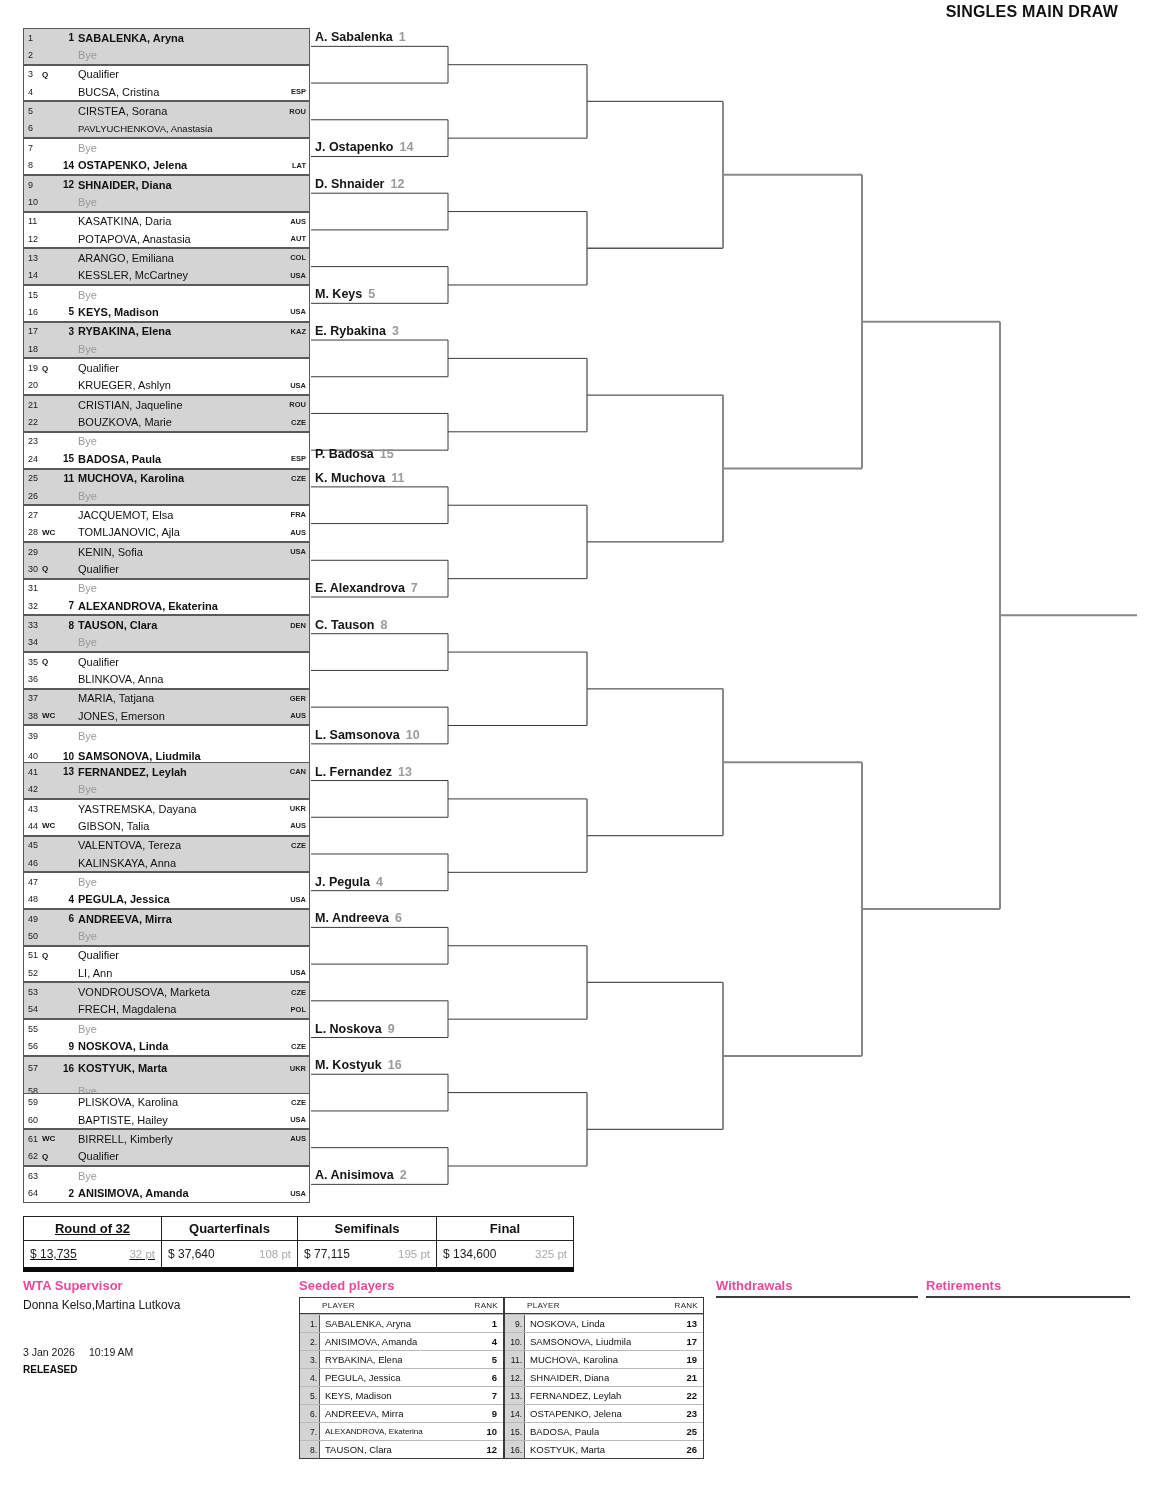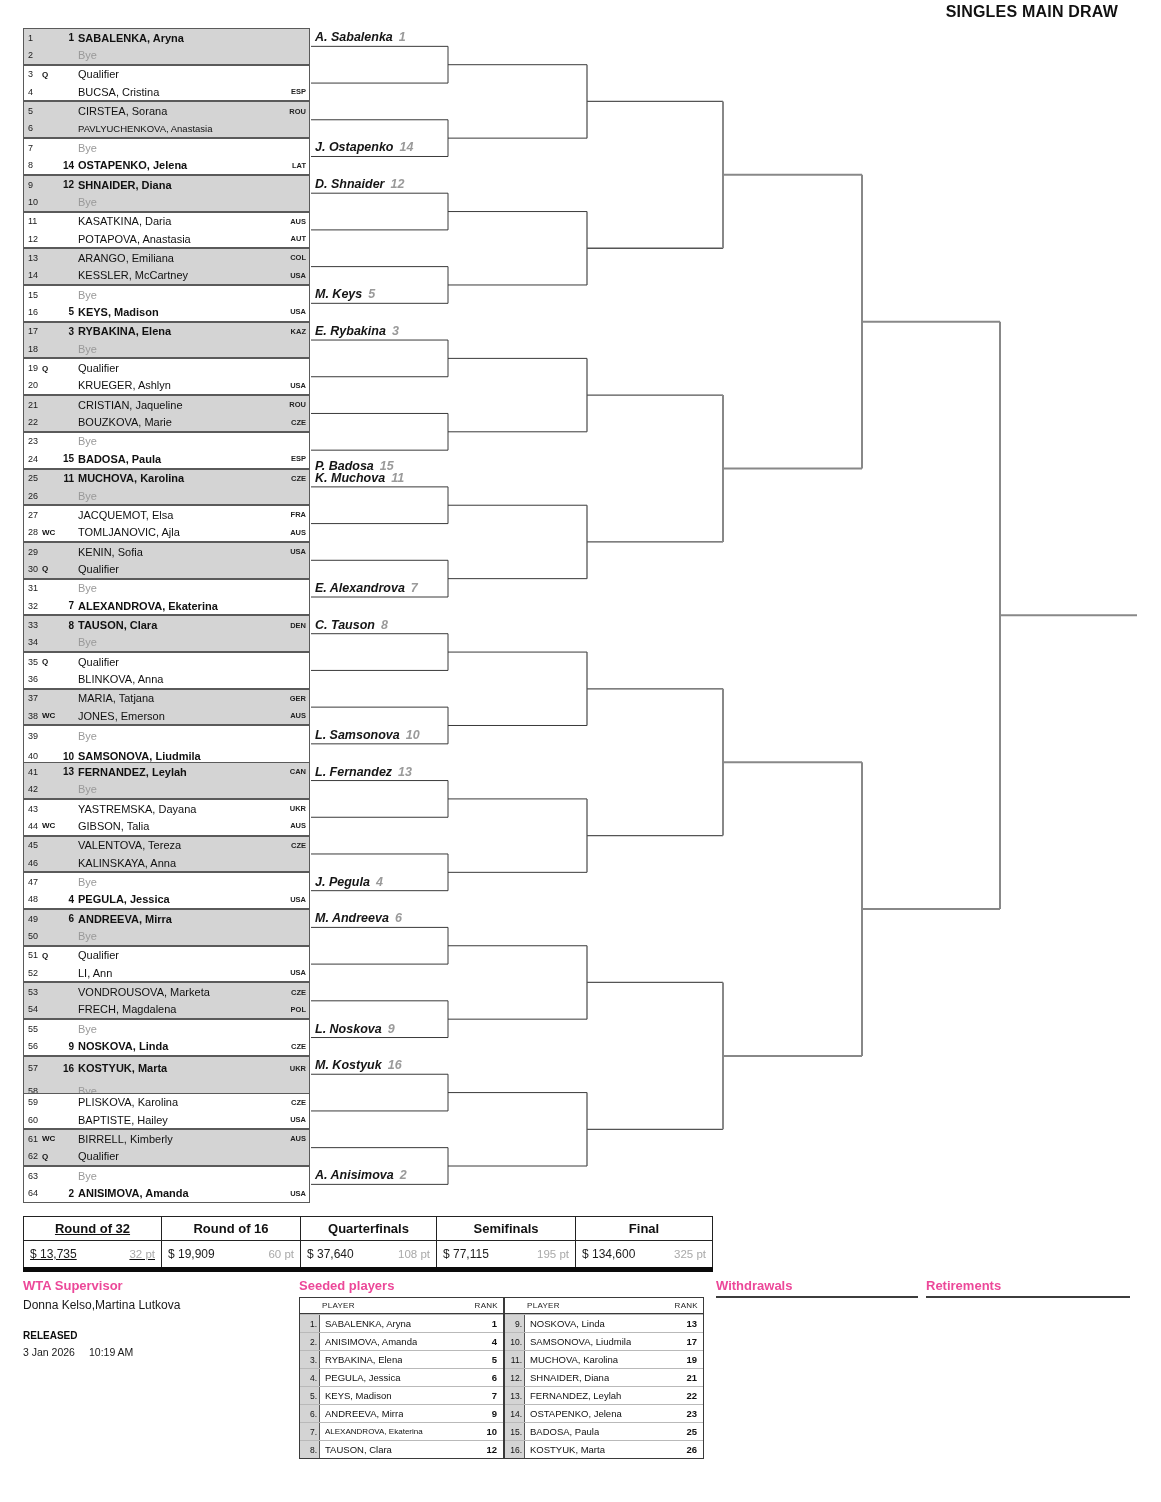--- a/index.html
+++ b/index.html
@@ -13,21 +13,21 @@
   .drow .pos{width:14px;padding-left:4px;font-size:9px;color:#1a1a1a;flex:none;}
   .drow .entry{width:20px;font-size:8px;font-weight:bold;color:#111;flex:none;}
   .drow .seed{width:12px;text-align:right;font-size:10px;font-weight:bold;flex:none;}
   .drow .nm{flex:1;padding-left:4px;font-size:11px;white-space:nowrap;overflow:hidden;}
   .drow .nm.b{font-weight:bold;}
   .drow .nm.bye{color:var(--bye,#999);}
   .drow .nm.sm{font-size:9.5px;}
   .drow .cc{width:40px;text-align:right;padding-right:3px;font-size:7.5px;font-weight:bold;color:#222;flex:none;}
   
   .r32{position:absolute;left:315px;height:17px;line-height:17px;font-size:12.5px;font-weight:bold;
-       color:#151515;white-space:nowrap;font-style:italic;}
+       color:#151515;white-space:nowrap;}
   .r32 .sd{color:var(--seedgray,#9a9a9a);margin-left:6px;}
   svg.bracket{position:absolute;left:0;top:0;pointer-events:none;}
   
   .ptable{position:absolute;left:23px;top:1216px;display:flex;border-bottom:5px solid #0a0a0a;}
   .pcol{box-sizing:border-box;border-left:1px solid #222;}
   .pcol:last-child{border-right:1px solid #222;}
   .phead{height:23px;line-height:23px;text-align:center;font-size:13px;font-weight:bold;
          border-top:1px solid #222;border-bottom:1px solid #222;}
   .pval{height:26px;display:flex;align-items:center;justify-content:space-between;padding:0 6px;}
   .pval .money{font-size:12px;color:#1c1c1c;}
@@ -668,48 +668,41 @@
           <span class="cc">USA</span>
         </div>
       </div>
     </div>
   <div id="r32Labels">
       <div class="r32" style="top: 29.355px;"><span>A. Sabalenka</span><span class="sd">1</span></div>
       <div class="r32" style="top: 139.485px;"><span>J. Ostapenko</span><span class="sd">14</span></div>
       <div class="r32" style="top: 176.195px;"><span>D. Shnaider</span><span class="sd">12</span></div>
       <div class="r32" style="top: 286.325px;"><span>M. Keys</span><span class="sd">5</span></div>
       <div class="r32" style="top: 323.035px;"><span>E. Rybakina</span><span class="sd">3</span></div>
-      <div class="r32" style="top: 458px;"><span>P. Badosa</span><span class="sd">15</span></div>
+      <div class="r32" style="top: 446px;"><span>P. Badosa</span><span class="sd">15</span></div>
       <div class="r32" style="top: 469.875px;"><span>K. Muchova</span><span class="sd">11</span></div>
       <div class="r32" style="top: 580.005px;"><span>E. Alexandrova</span><span class="sd">7</span></div>
       <div class="r32" style="top: 616.715px;"><span>C. Tauson</span><span class="sd">8</span></div>
       <div class="r32" style="top: 726.845px;"><span>L. Samsonova</span><span class="sd">10</span></div>
       <div class="r32" style="top: 763.555px;"><span>L. Fernandez</span><span class="sd">13</span></div>
       <div class="r32" style="top: 873.685px;"><span>J. Pegula</span><span class="sd">4</span></div>
       <div class="r32" style="top: 910.395px;"><span>M. Andreeva</span><span class="sd">6</span></div>
       <div class="r32" style="top: 1020.52px;"><span>L. Noskova</span><span class="sd">9</span></div>
       <div class="r32" style="top: 1057.23px;"><span>M. Kostyuk</span><span class="sd">16</span></div>
       <div class="r32" style="top: 1167.37px;"><span>A. Anisimova</span><span class="sd">2</span></div>
     </div>
 
   <div class="ptable" id="prizeTable">
       <div class="pcol" style="width: 138px; text-decoration: underline;">
         <div class="phead">Round of 32</div>
         <div class="pval">
           <span class="money">$ 13,735</span>
           <span class="pts">32 pt</span>
         </div>
       </div>
-      <div class="pcol" style="width: 139px;">
-        <div class="phead">Round of 16</div>
-        <div class="pval">
-          <span class="money">$ 19,909</span>
-          <span class="pts">60 pt</span>
-        </div>
-      </div>
       <div class="pcol" style="width: 136px;">
         <div class="phead">Quarterfinals</div>
         <div class="pval">
           <span class="money">$ 37,640</span>
           <span class="pts">108 pt</span>
         </div>
       </div>
       <div class="pcol" style="width: 139px;">
         <div class="phead">Semifinals</div>
         <div class="pval">
@@ -721,21 +714,21 @@
         <div class="phead">Final</div>
         <div class="pval">
           <span class="money">$ 134,600</span>
           <span class="pts">325 pt</span>
         </div>
       </div>
     </div>
 
   <div class="fhead" style="left:23px;top:1278px;">WTA Supervisor</div>
   <div class="ftext" style="left:23px;top:1298px;">Donna Kelso,Martina Lutkova</div>
-  <div class="fsmallhead" style="left:23px;top:1330px;">RELEASED</div>
+  <div class="fsmallhead" style="left:23px;top:1364px;">RELEASED</div>
   <div class="fsmall" style="left:23px;top:1346px;">
     <span>3 Jan 2026</span><span class="gap"></span><span>10:19 AM</span>
   </div>
 
   <div class="fhead" style="left:299px;top:1278px;">Seeded players</div>
   <div class="stable" style="left:299px;top:1297px;width:205px;" id="seedTableLeft">
       <div class="shdr">
         <span class="hp">PLAYER</span>
         <span class="hr">RANK</span>
       </div>

